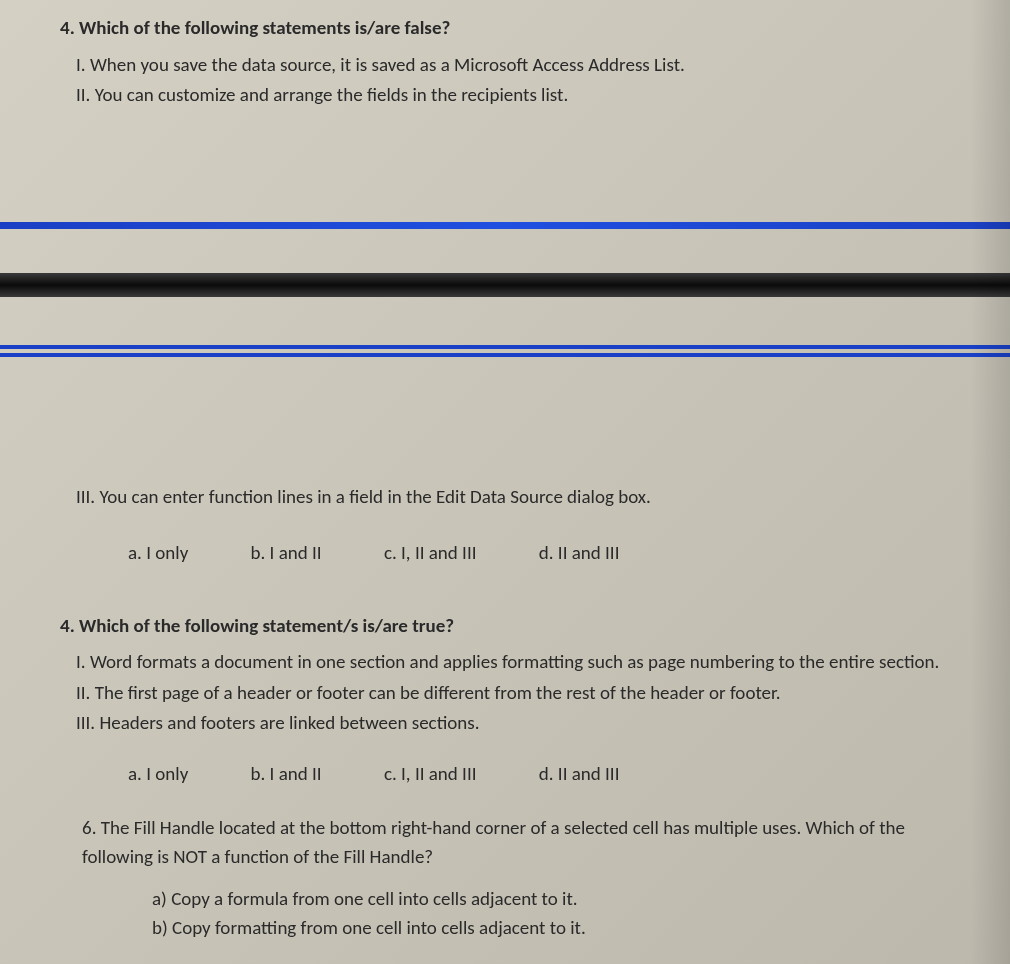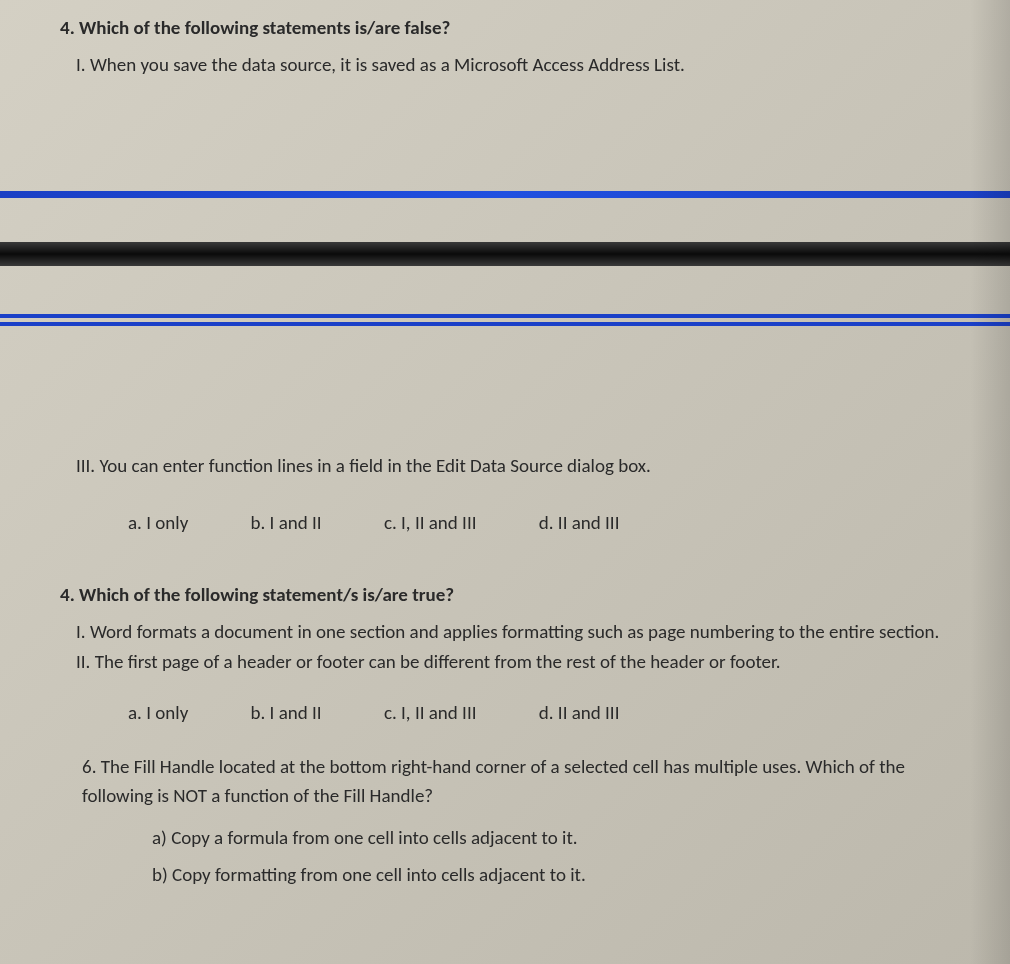--- a/index.html
+++ b/index.html
@@ -54,38 +54,39 @@
     background: #1a40c8;
     margin: 0;
   }
   .spacer-blue-gap { height: 4px; background: transparent; }
   .gap-sm { height: 44px; }
   .gap-md { height: 48px; }
   .gap-after-blue { height: 120px; }
   .q5 { margin-top: 44px; }
   .q6 { margin-top: 26px; padding-left: 82px; padding-right: 40px;}
   .q6-opts { padding-left: 152px; margin-top: 14px;}
-  .q6-opts .opt { margin-bottom: 8px; }
+  .q6-opts .opt { margin-bottom: 0; }
   .q5-opts { padding-left: 128px; margin-top: 22px;}
   .q5-opts span { display: inline-block; margin-right: 58px; }
   .edge-shadow {
     position: absolute;
     right: 0; top: 0; bottom: 0; width: 40px;
     background: linear-gradient(to left, rgba(0,0,0,0.12), transparent);
     pointer-events: none;
   }
 </style>
 </head>
 <body>
 
 <div class="page">
 
   <div class="q-num">4. Which of the following statements is/are false?</div>
   <div class="statements">
     <div class="st">I. When you save the data source, it is saved as a Microsoft Access Address List.</div>
+    <div class="st">II. You can customize and arrange the fields in the recipients list.</div>
   </div>
 
   <div style="height:110px"></div>
 
   <div class="divider-blue-thick"></div>
   <div class="gap-sm"></div>
   <div class="divider-black"></div>
   <div class="gap-md"></div>
   <div class="divider-dbl-blue"></div>
   <div class="spacer-blue-gap"></div>
@@ -101,20 +102,21 @@
     <span>b. I and II</span>
     <span>c. I, II and III</span>
     <span>d. II and III</span>
   </div>
 
   <div class="q5">
     <div class="q-num">4. Which of the following statement/s is/are true?</div>
     <div class="statements" style="padding-right:30px; margin-top:0;">
       <div class="st">I. Word formats a document in one section and applies formatting such as page numbering to the entire section.</div>
       <div class="st">II. The first page of a header or footer can be different from the rest of the header or footer.</div>
+      <div class="st">III. Headers and footers are linked between sections.</div>
     </div>
     <div class="q5-opts">
       <span>a. I only</span>
       <span>b. I and II</span>
       <span>c. I, II and III</span>
       <span>d. II and III</span>
     </div>
   </div>
 
   <div class="q6">6. The Fill Handle located at the bottom right-hand corner of a selected cell has multiple uses. Which of the following is NOT a function of the Fill Handle?</div>

